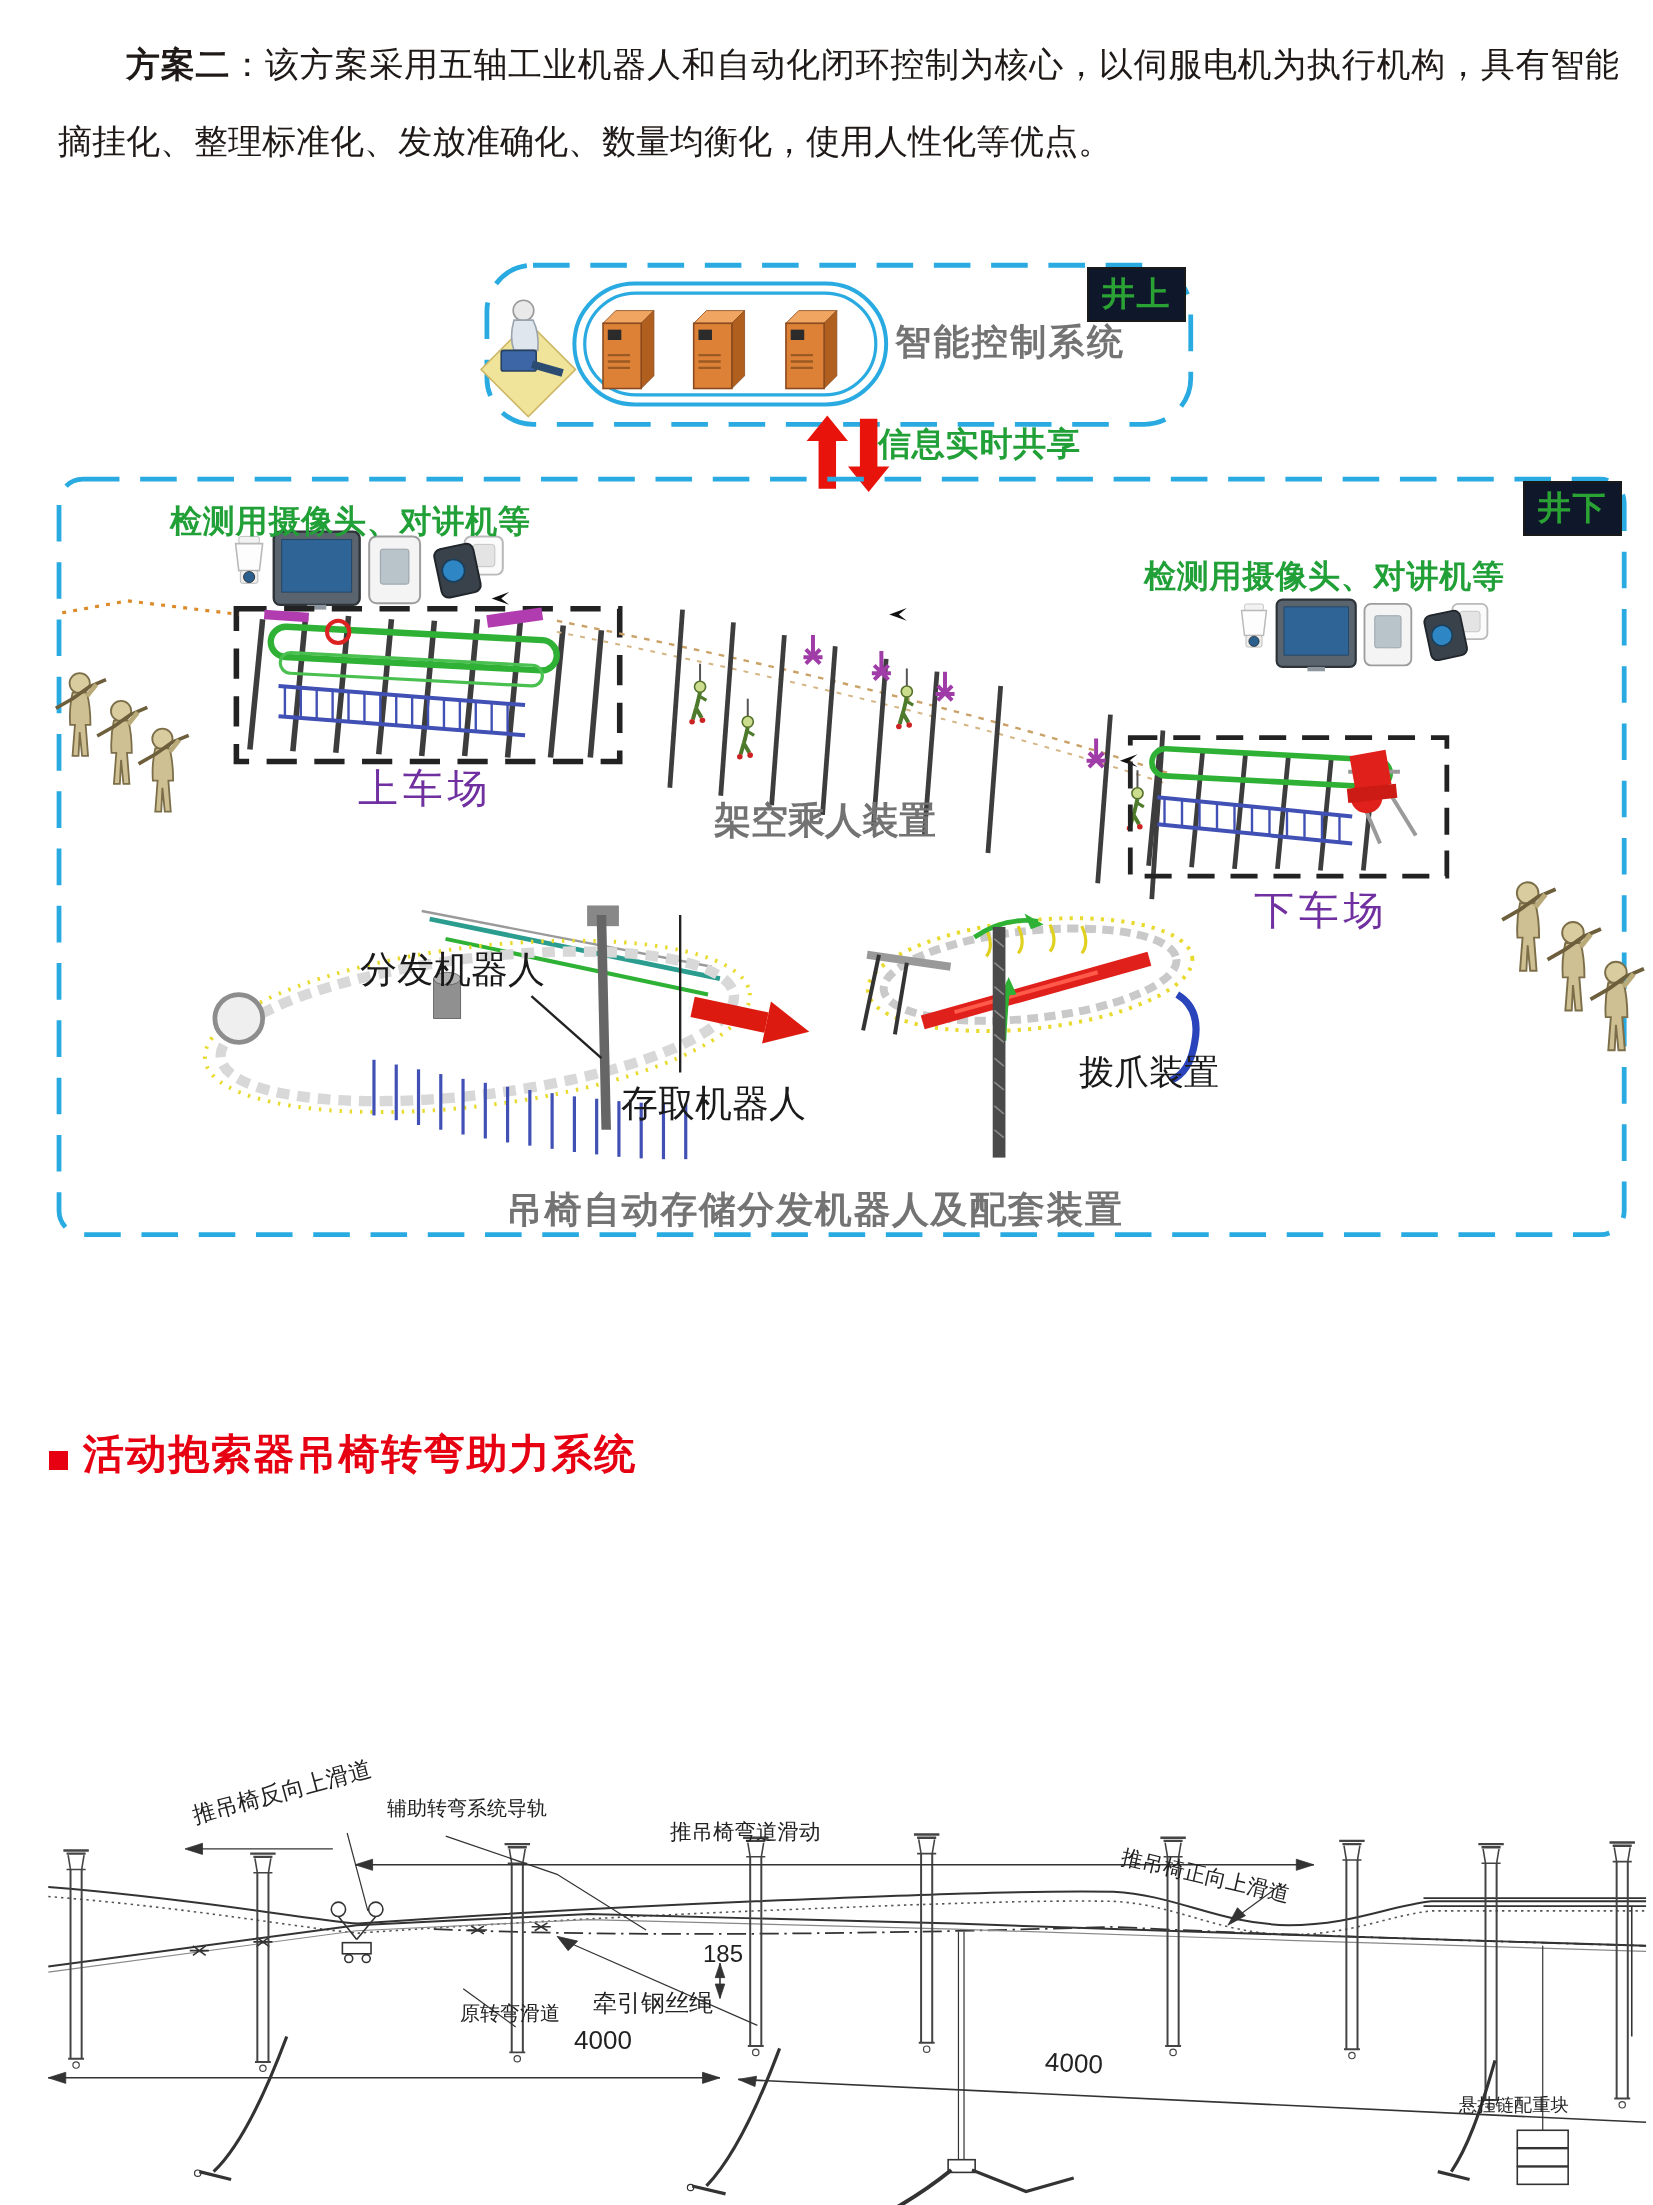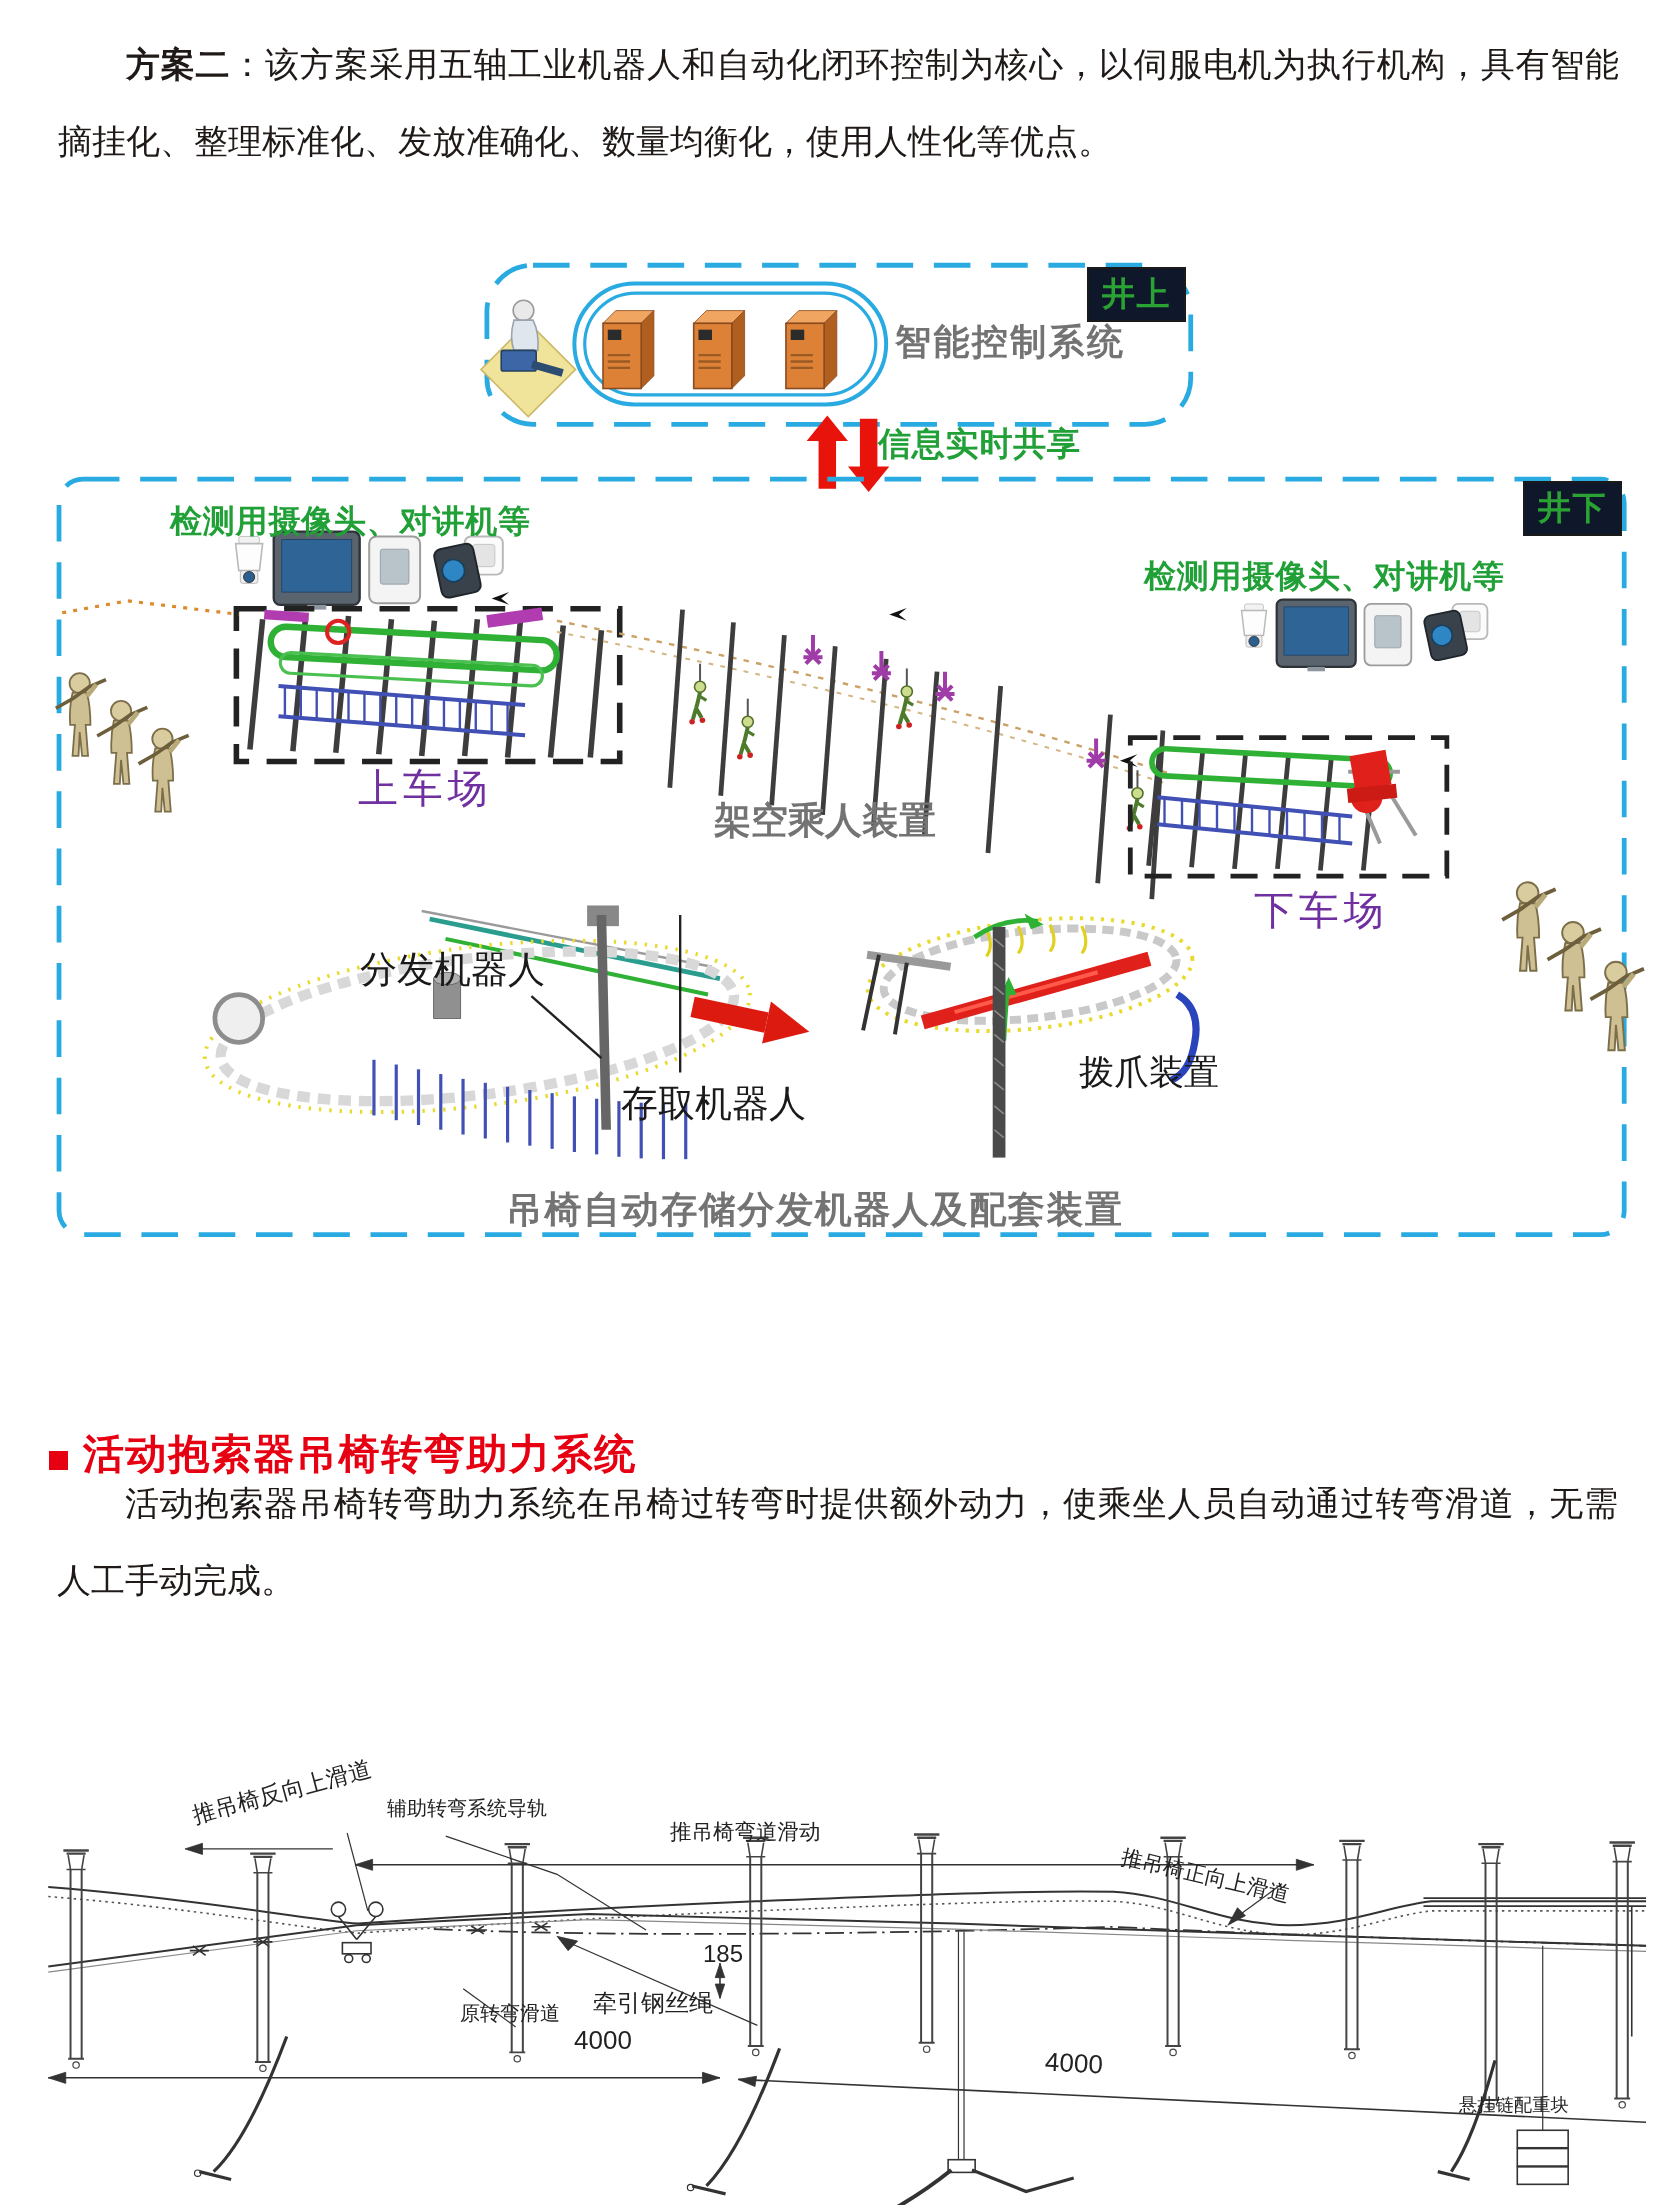--- a/index.html
+++ b/index.html
@@ -293,21 +293,20 @@
   <div class="abs purplelbl" style="left:358px;top:761px;">上车场</div>
   <div class="abs redlbl" style="left:714px;top:796px;font-size:37px;">架空乘人装置</div>
   <div class="abs purplelbl" style="left:1254px;top:883px;text-align:right;">下车场</div>
   <div class="abs blacklbl" style="left:360px;top:945px;font-size:37px;">分发机器人</div>
   <div class="abs blacklbl" style="left:621px;top:1079px;font-size:37px;">存取机器人</div>
   <div class="abs blacklbl" style="left:1079px;top:1049px;font-size:35px;">拨爪装置</div>
   <div class="abs redlbl" style="left:506px;top:1185px;font-size:37px;letter-spacing:1.6px;">吊椅自动存储分发机器人及配套装置</div>
 
   <div class="abs bullet" style="left:49px;top:1451px;"></div>
   <div class="abs secttitle" style="left:83px;top:1427px;">活动抱索器吊椅转弯助力系统</div>
-  <p class="abs para" style="left:57px;top:1465px;width:1561px;margin:0;">活动抱索器吊椅转弯助力系统在吊椅过转弯时提供额外动力，使乘坐人员自动通过转弯滑道，无需人工手动完成。</p>
 
   <svg class="abs" style="left:0;top:1798px;" width="1653" height="407" viewBox="0 0 2078 512">
     <defs>
       <g id="post" stroke="#444" fill="none">
         <path d="M-16,0 h32 M-12,4 h24" stroke-width="3"></path>
         <path d="M-10,6 L-7,24 M10,6 L7,24 M-12,24 h24" stroke-width="2"></path>
         <path d="M-7,24 V262 M7,24 V262 M-10,262 h20" stroke-width="2.5"></path>
         <circle cx="0" cy="270" r="4" stroke-width="1.5"></circle>
       </g>
       <g id="post2" stroke="#444" fill="none">

